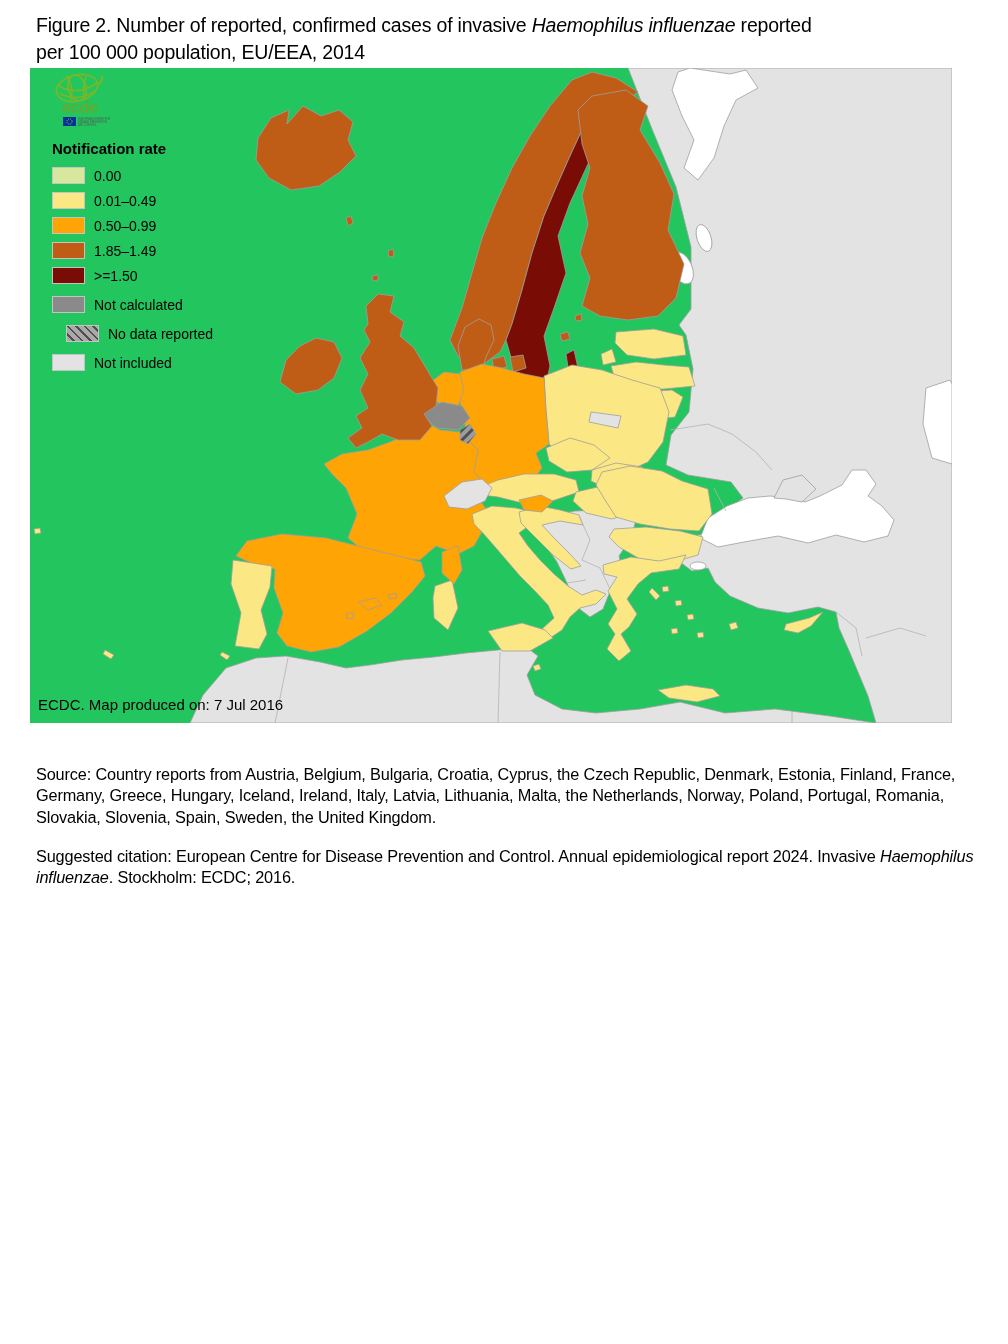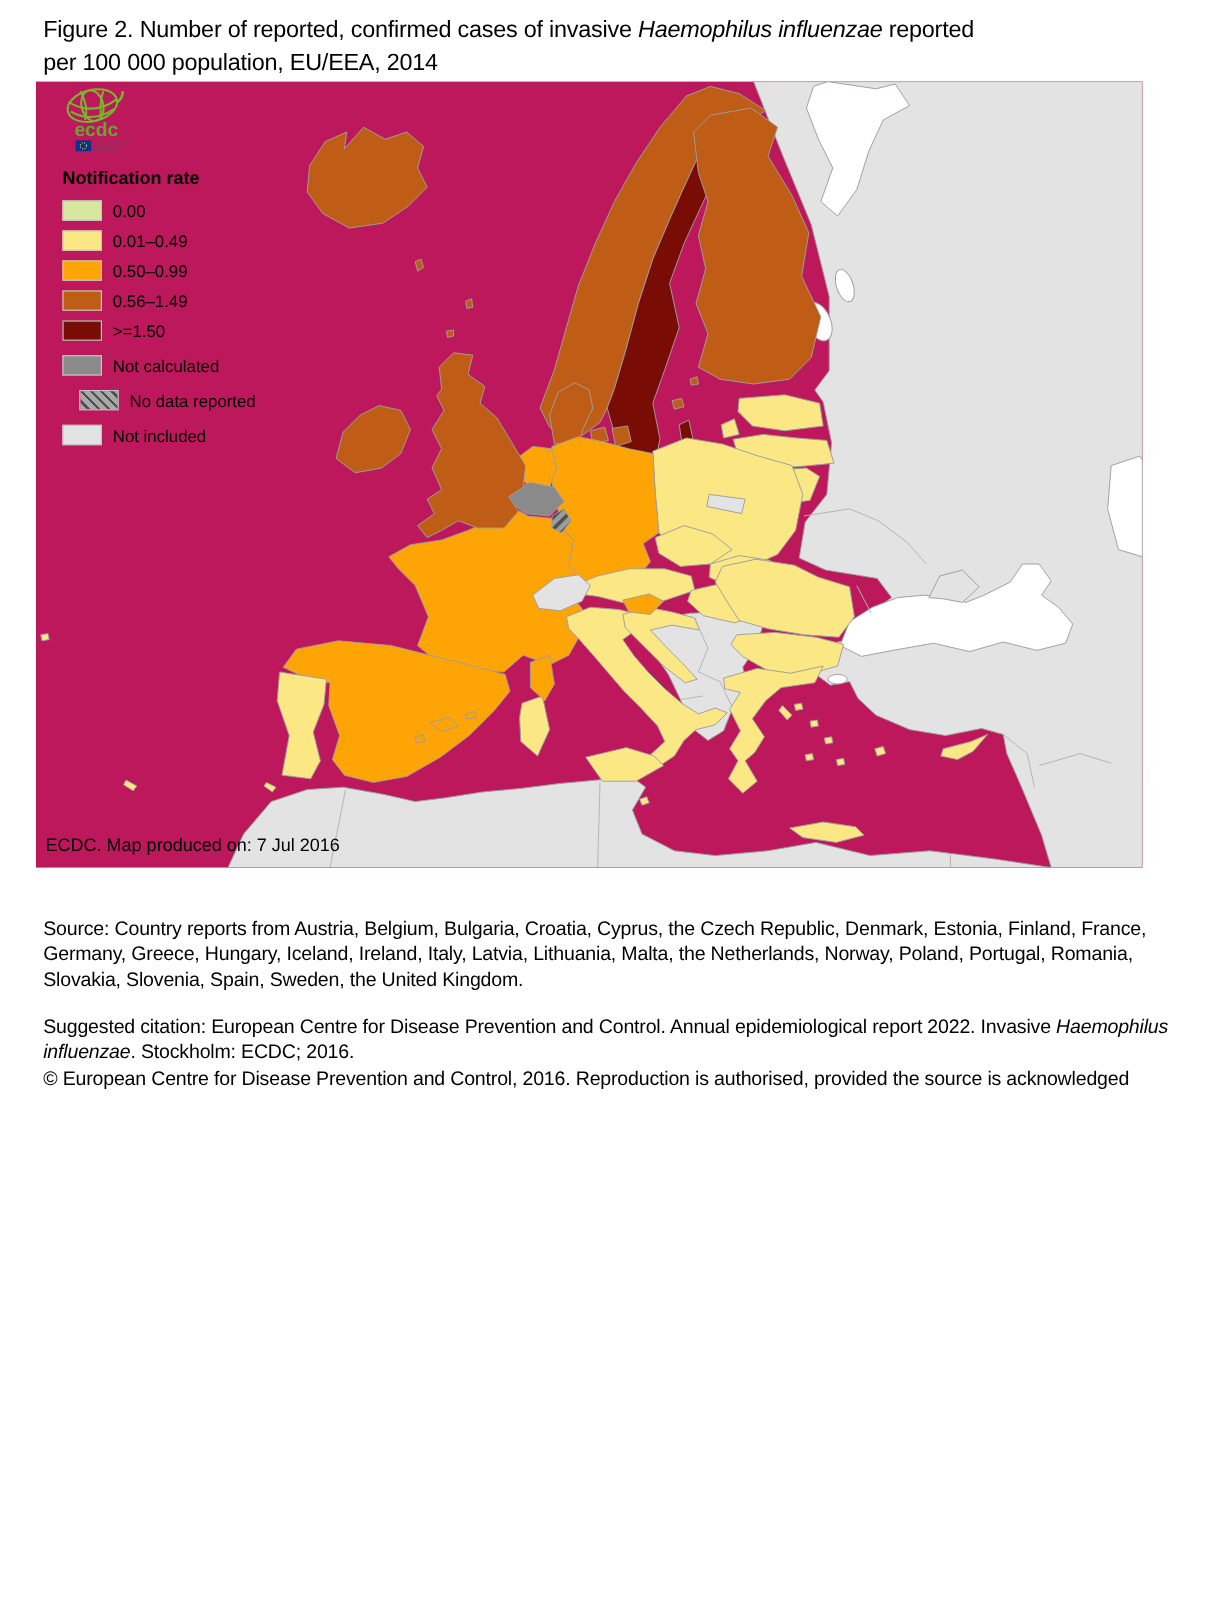--- a/index.html
+++ b/index.html
@@ -1,18 +1,18 @@
 <!DOCTYPE html>
 <html><head>
 <meta charset="utf-8">
 <style>
   html,body{margin:0;padding:0;background:#fff;}
   body{width:1008px;height:1344px;position:relative;font-family:"Liberation Sans",sans-serif;color:#000;}
   .figure-title{position:absolute;left:36px;top:12px;width:930px;font-size:19.5px;line-height:1.38;letter-spacing:-0.2px;}
-  .map-area{position:absolute;left:30px;top:68px;width:922px;height:655px;background:#be185d;}
+  .map-area{position:absolute;left:30px;top:68px;width:922px;height:655px;background:#22c55e;}
   .map-area svg.mainmap{position:absolute;left:0;top:0;width:922px;height:655px;}
   .logo{position:absolute;left:20px;top:5px;width:80px;}
   .legend{position:absolute;left:22px;top:72px;}
   .legend-title{font-size:15px;font-weight:bold;margin-bottom:10px;}
   .legend-row{display:flex;align-items:center;height:17px;}
   .swatch{width:33px;height:17px;margin-right:9px;border:1px solid #c4c4c4;box-sizing:border-box;flex:0 0 auto;}
   .swatch.hatch{background:repeating-linear-gradient(45deg,#a9a9a9 0 4px,#4f4f4f 4px 6px);}
   .legend-label{font-size:14px;white-space:nowrap;}
   .map-attribution{position:absolute;left:8px;bottom:10px;font-size:15px;}
   .body-text{position:absolute;left:36px;width:948px;font-size:16.3px;line-height:1.3;letter-spacing:-0.15px;}
@@ -161,21 +161,21 @@
         <div class="legend-row" style="margin-top: 8px;">
           <span class="swatch" style="background-color: rgb(251, 232, 132);"></span>
           <span class="legend-label">0.01–0.49</span>
         </div>
         <div class="legend-row" style="margin-top: 8px;">
           <span class="swatch" style="background-color: rgb(255, 164, 5);"></span>
           <span class="legend-label">0.50–0.99</span>
         </div>
         <div class="legend-row" style="margin-top: 8px;">
           <span class="swatch" style="background-color: rgb(191, 93, 22);"></span>
-          <span class="legend-label">0.56–1.49</span>
+          <span class="legend-label">1.85–1.49</span>
         </div>
         <div class="legend-row" style="margin-top: 8px;">
           <span class="swatch" style="background-color: rgb(122, 12, 6);"></span>
           <span class="legend-label">&gt;=1.50</span>
         </div>
         <div class="legend-row" style="margin-top: 12px;">
           <span class="swatch" style="background-color: rgb(138, 138, 138);"></span>
           <span class="legend-label">Not calculated</span>
         </div>
         <div class="legend-row" style="margin-top: 12px; padding-left: 14px;">
@@ -188,15 +188,14 @@
         </div>
       </div>
   </div>
 
   <div class="map-attribution">ECDC. Map produced on: 7 Jul 2016</div>
 </div>
 
 <p class="body-text source-text">Source: Country reports from Austria, Belgium, Bulgaria, Croatia, Cyprus, the Czech Republic, Denmark, Estonia, Finland, France, Germany, Greece, Hungary, Iceland, Ireland, Italy, Latvia, Lithuania, Malta, the Netherlands, Norway, Poland, Portugal, Romania, Slovakia, Slovenia, Spain, Sweden, the United Kingdom.</p>
 
 <p class="body-text citation-text">
-  <span>Suggested citation: European Centre for Disease Prevention and Control. Annual epidemiological report 2022. Invasive </span><i>Haemophilus influenzae</i><span>. Stockholm: ECDC; 2016.</span><br>
-  <span>© European Centre for Disease Prevention and Control, 2016. Reproduction is authorised, provided the source is acknowledged</span>
+  <span>Suggested citation: European Centre for Disease Prevention and Control. Annual epidemiological report 2024. Invasive </span><i>Haemophilus influenzae</i><span>. Stockholm: ECDC; 2016.</span><br>
 </p>
 
 </body></html>

